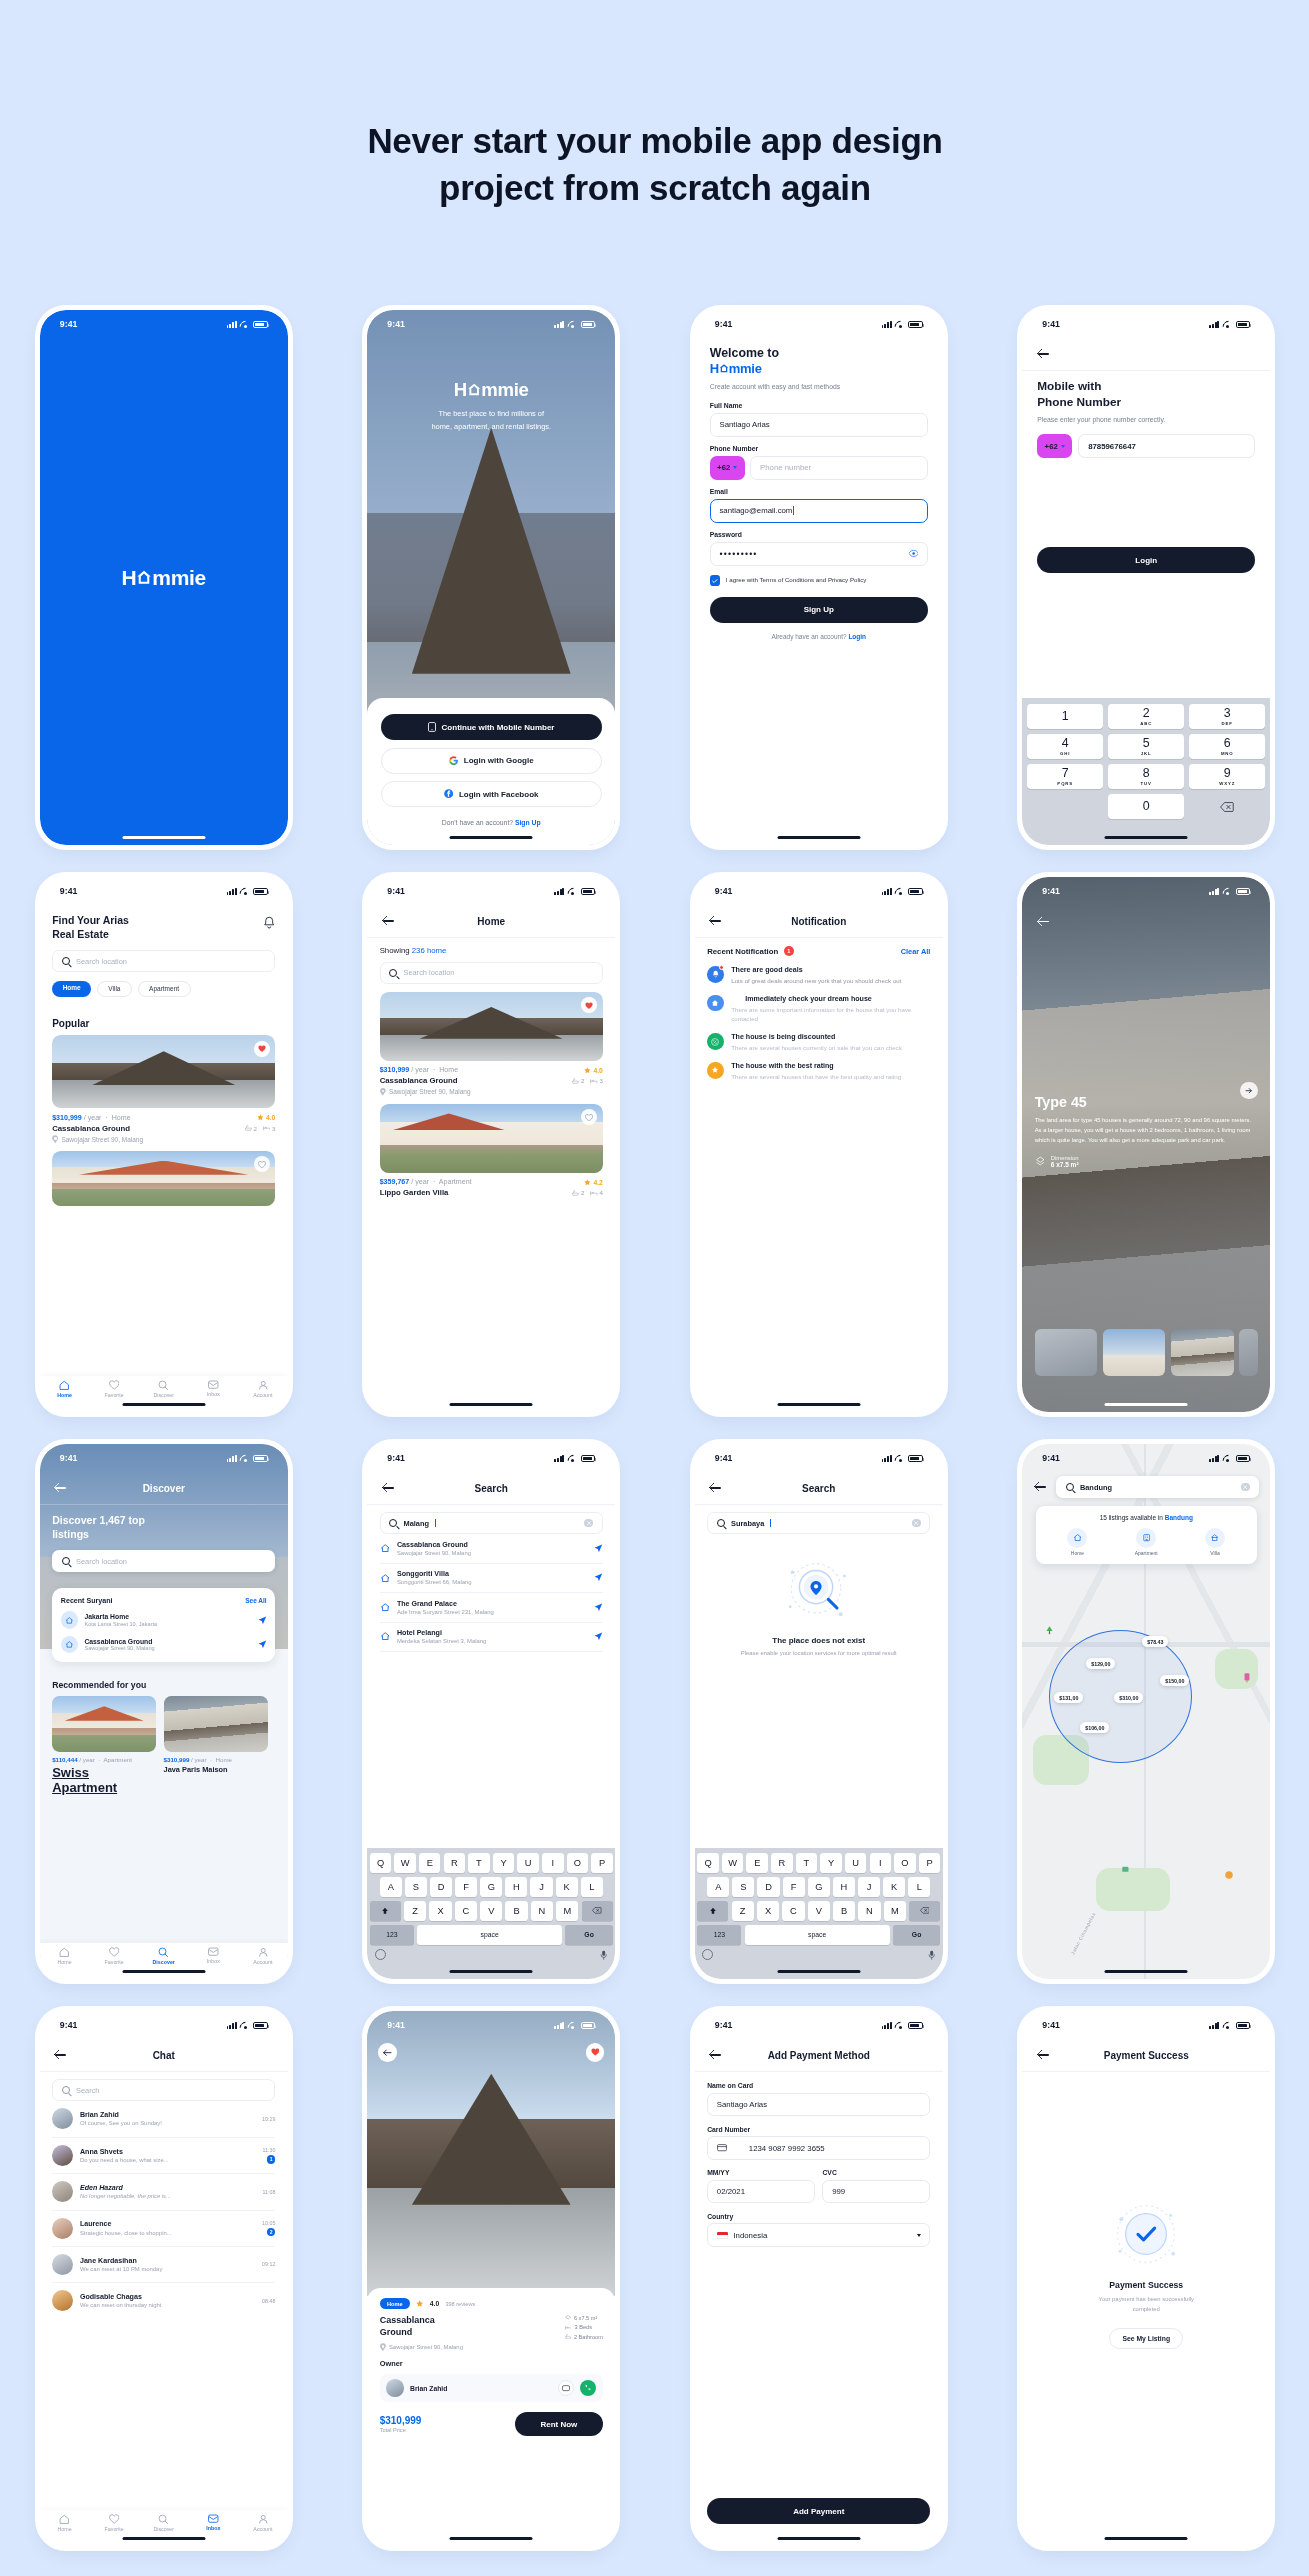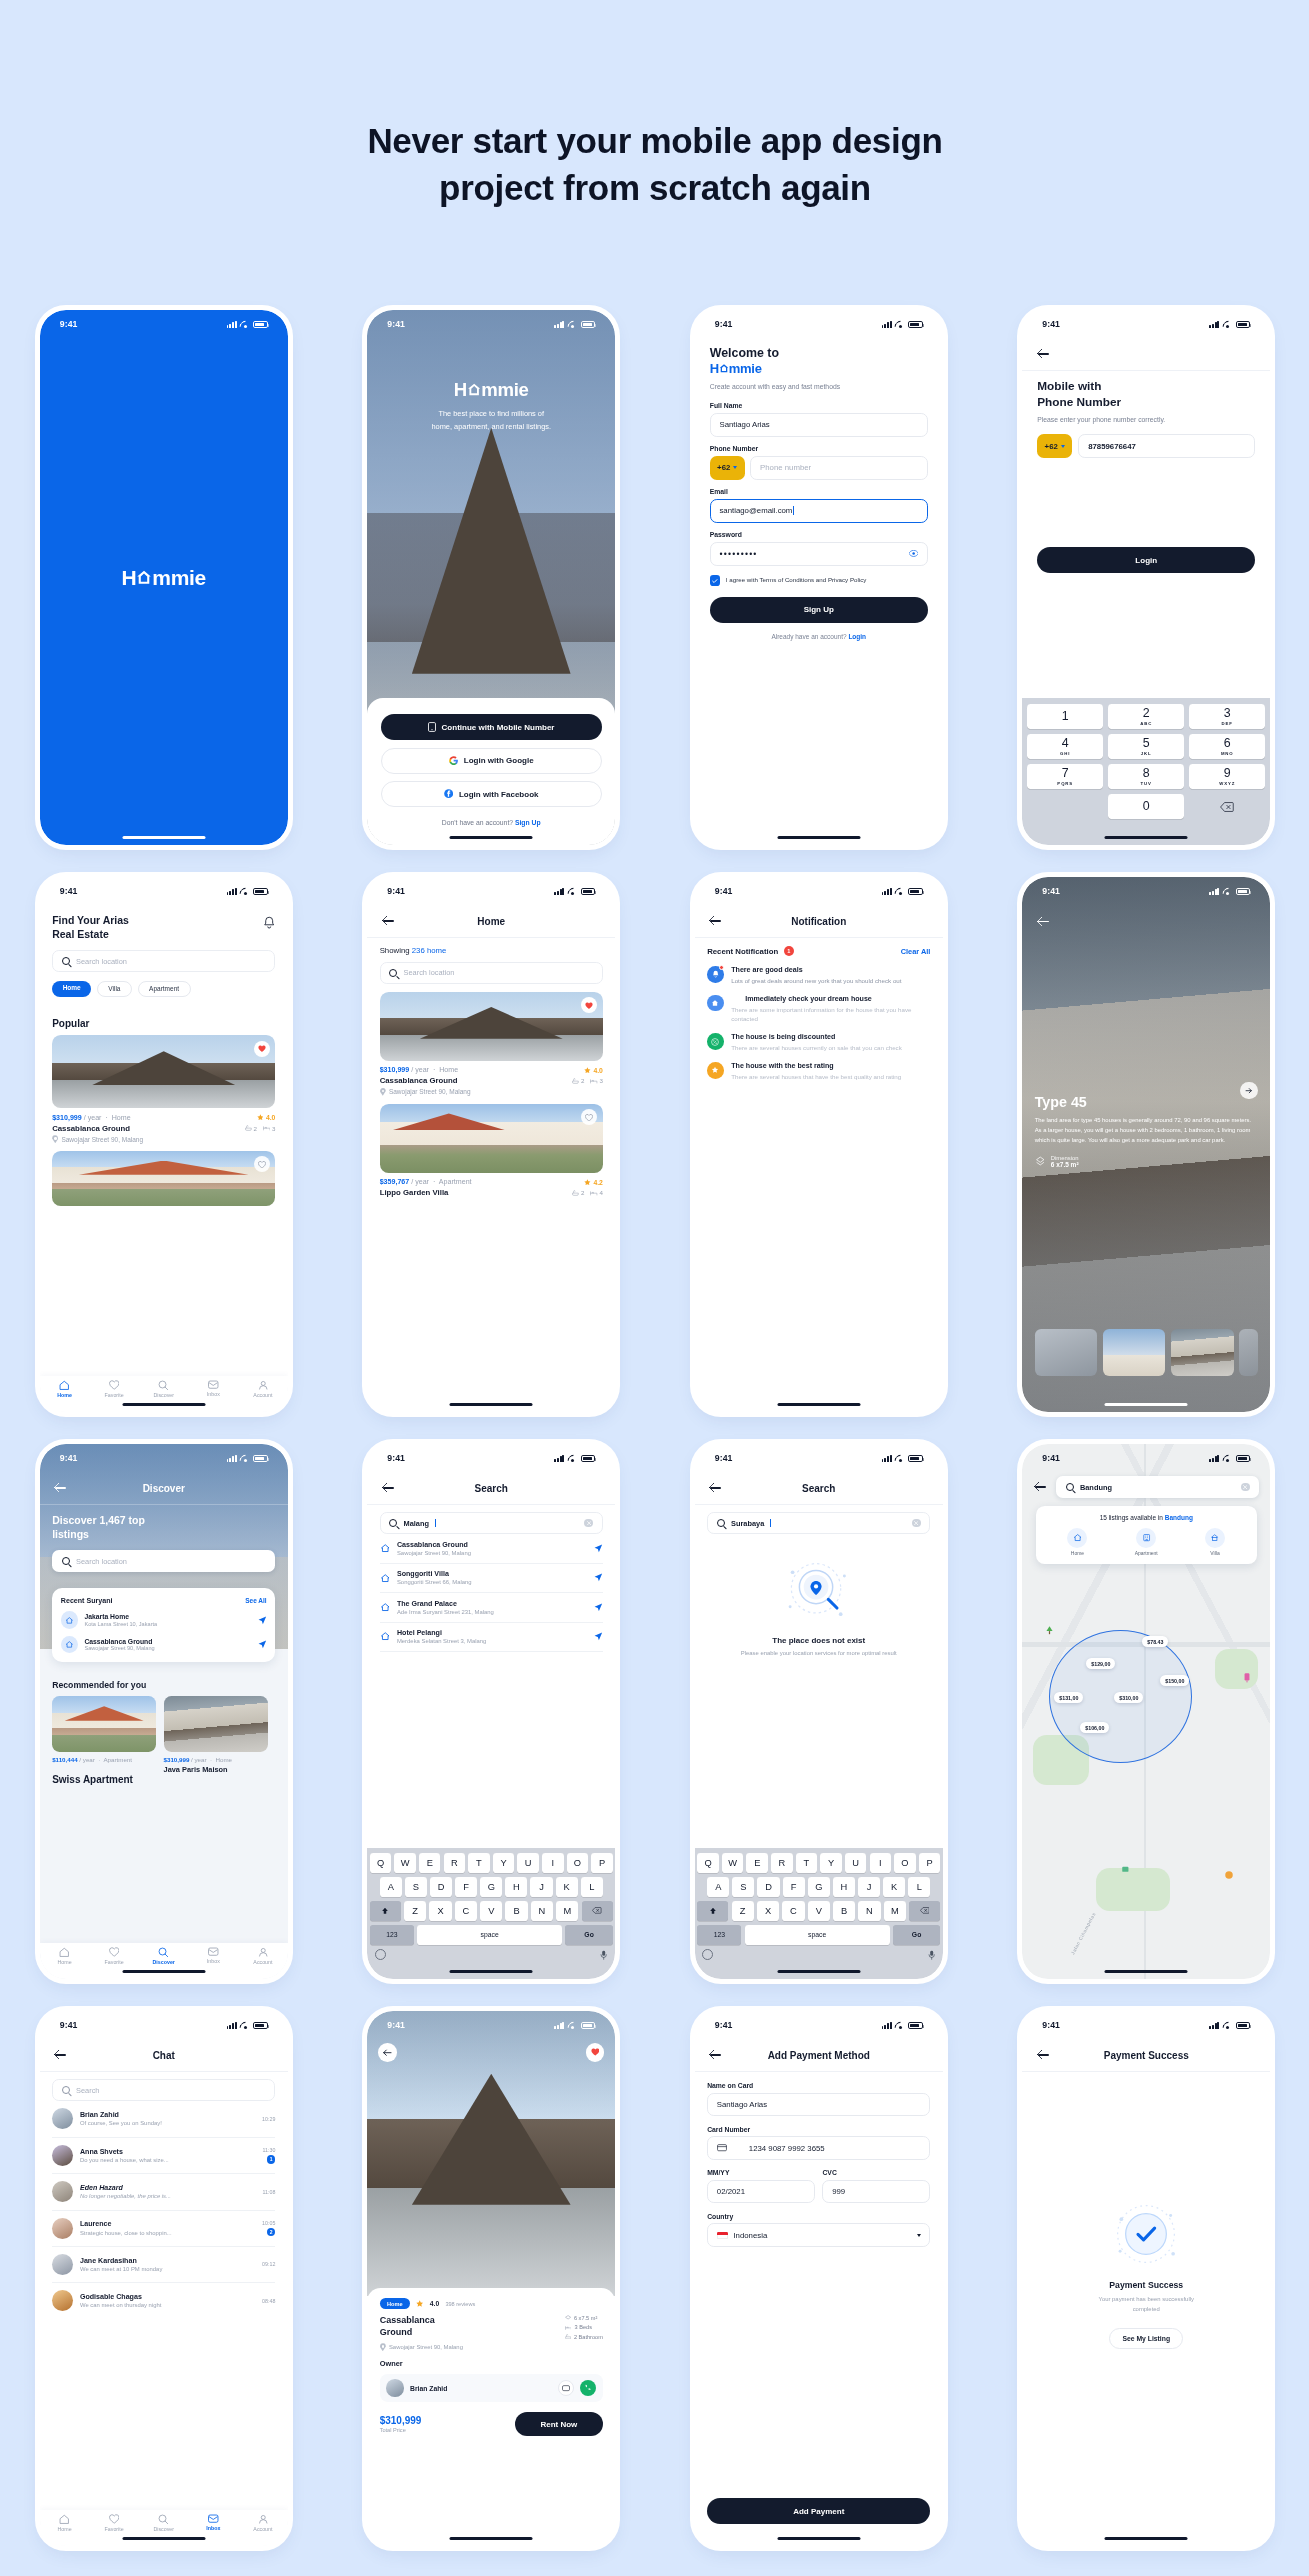--- a/index.html
+++ b/index.html
@@ -98,21 +98,21 @@
 
   .fld-label { font-size:6.8px; font-weight:bold; color:#131b2d; margin-bottom:3.7px; }
   .fld {
     height:23.6px; border:0.6px solid #e6e9ef; border-radius:6.8px;
     display:flex; align-items:center; padding:0 8.7px; font-size:7.8px;
     background:#fff; color:#131b2d;
   }
   .fld.focus { border-color:#0a66e8; }
   .fld .ph { color:#aab1bf; }
   .cc {
-    width:35px; height:23.6px; background:#eab308; border-radius:6.8px;
+    width:35px; height:23.6px; background:#d946ef; border-radius:6.8px;
     display:flex; align-items:center; justify-content:center; gap:3.1px;
     font-size:7.8px; font-weight:bold; color:#131b2d;
   }
   .chev { width:0;height:0;border-left:2.5px solid transparent;border-right:2.5px solid transparent;
     border-top:3.1px solid #0a66e8; }
 
   .search-pill {
     height:22px; border:0.6px solid #eaedf2; border-radius:6.8px; background:#fff;
     display:flex; align-items:center; gap:6.2px; padding:0 8.7px; font-size:7.4px; color:#aab1bf;
   }
@@ -981,21 +981,21 @@
           <div style="font-size:8.7px;font-weight:bold;">Recommended for you</div>
           <div style="display:flex;gap:7.4px;margin-top:6.2px;">
             <div style="width:104px;flex:none;">
               <div class="photo ph-house2" style="height:56px;border-radius:7.4px;"></div>
               <div style="font-size:6.2px;margin-top:4.3px;">
                 <span class="price">$110,444</span>
                 <span class="muted">/ year</span>
                 <span class="muted">&nbsp;·&nbsp;</span>
                 <span class="muted">Apartment</span>
               </div>
-              <div style="font-size:10px;font-weight:bold;margin-top:11px;">Swiss Apartment</div>
+              <div style="font-size:13px;font-weight:bold;margin-top:2px;text-decoration:underline;">Swiss Apartment</div>
             </div>
             <div style="width:104px;flex:none;">
               <div class="photo ph-modern" style="height:56px;border-radius:7.4px;"></div>
               <div style="font-size:6.2px;margin-top:4.3px;">
                 <span class="price">$310,999</span>
                 <span class="muted">/ year</span>
                 <span class="muted">&nbsp;·&nbsp;</span>
                 <span class="muted">Home</span>
               </div>
               <div style="font-size:7.4px;font-weight:bold;margin-top:1.2px;">Java Paris Maison</div>

